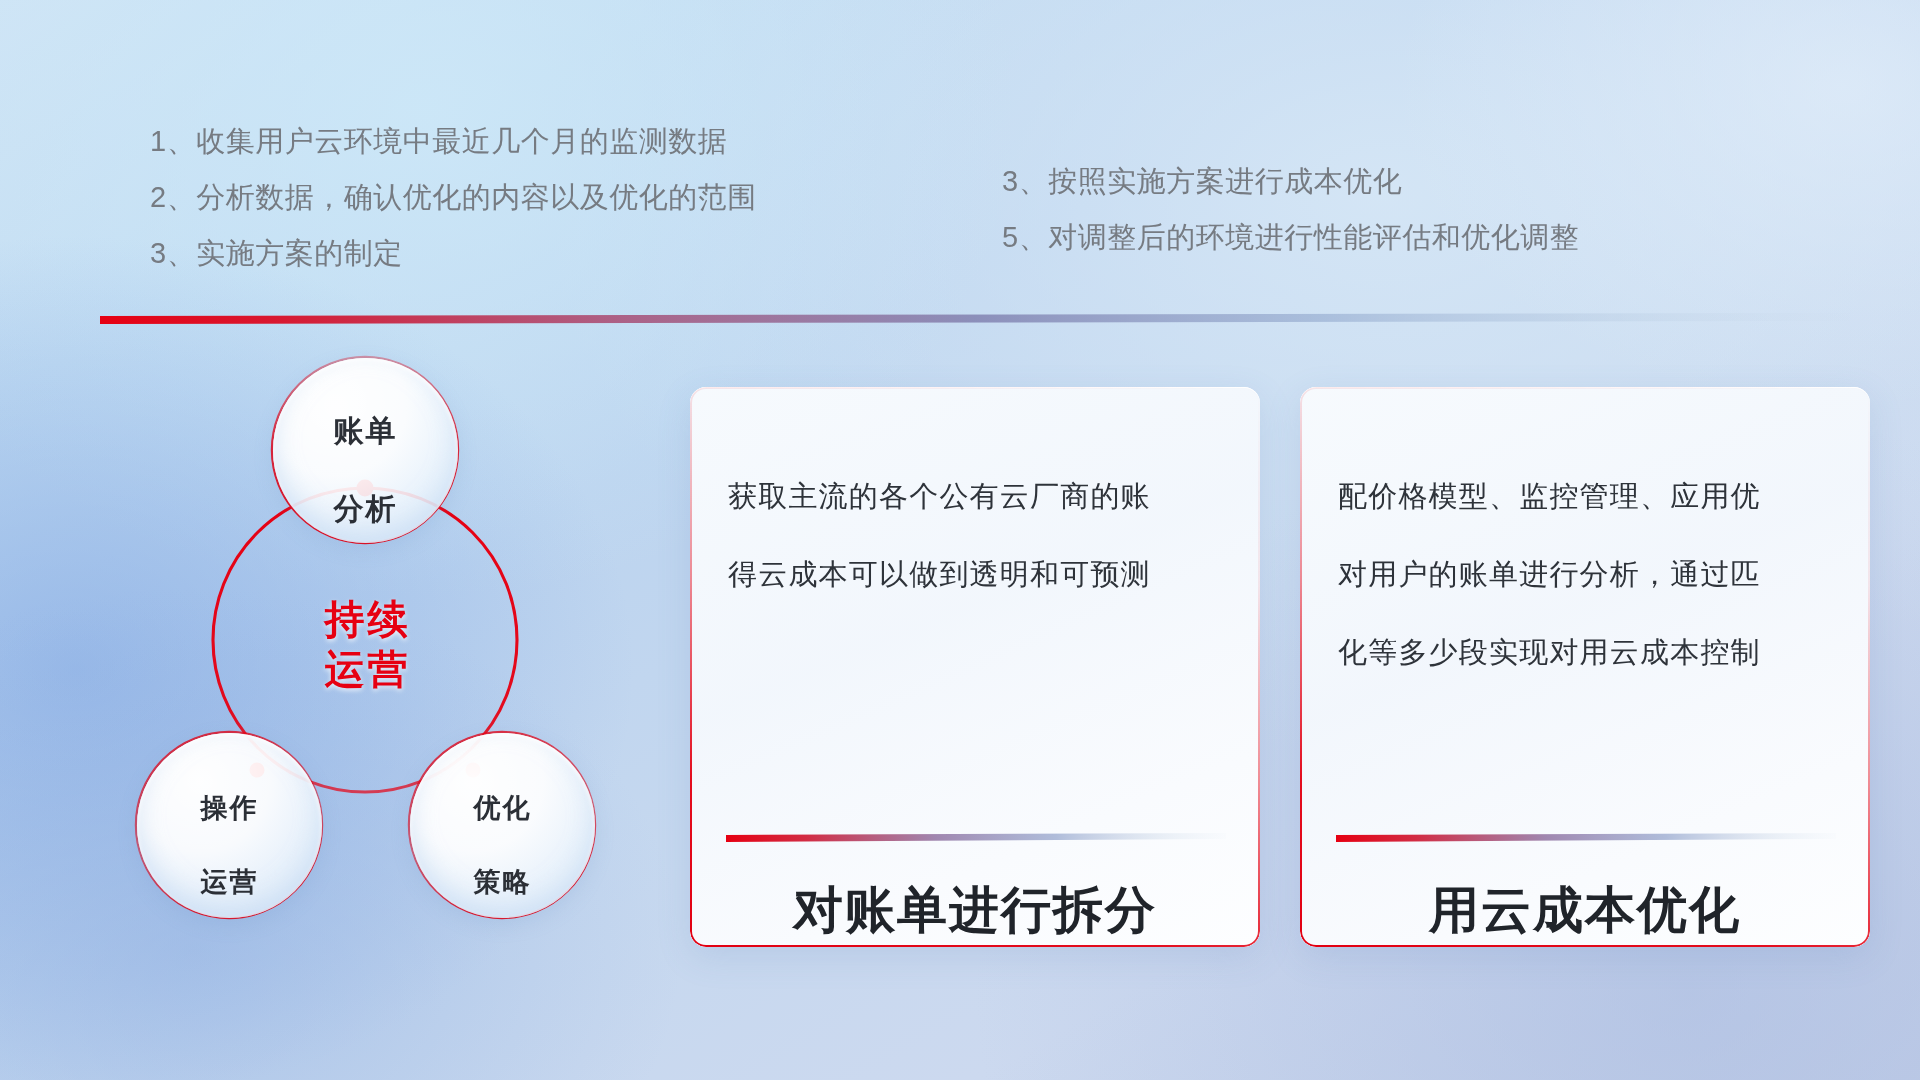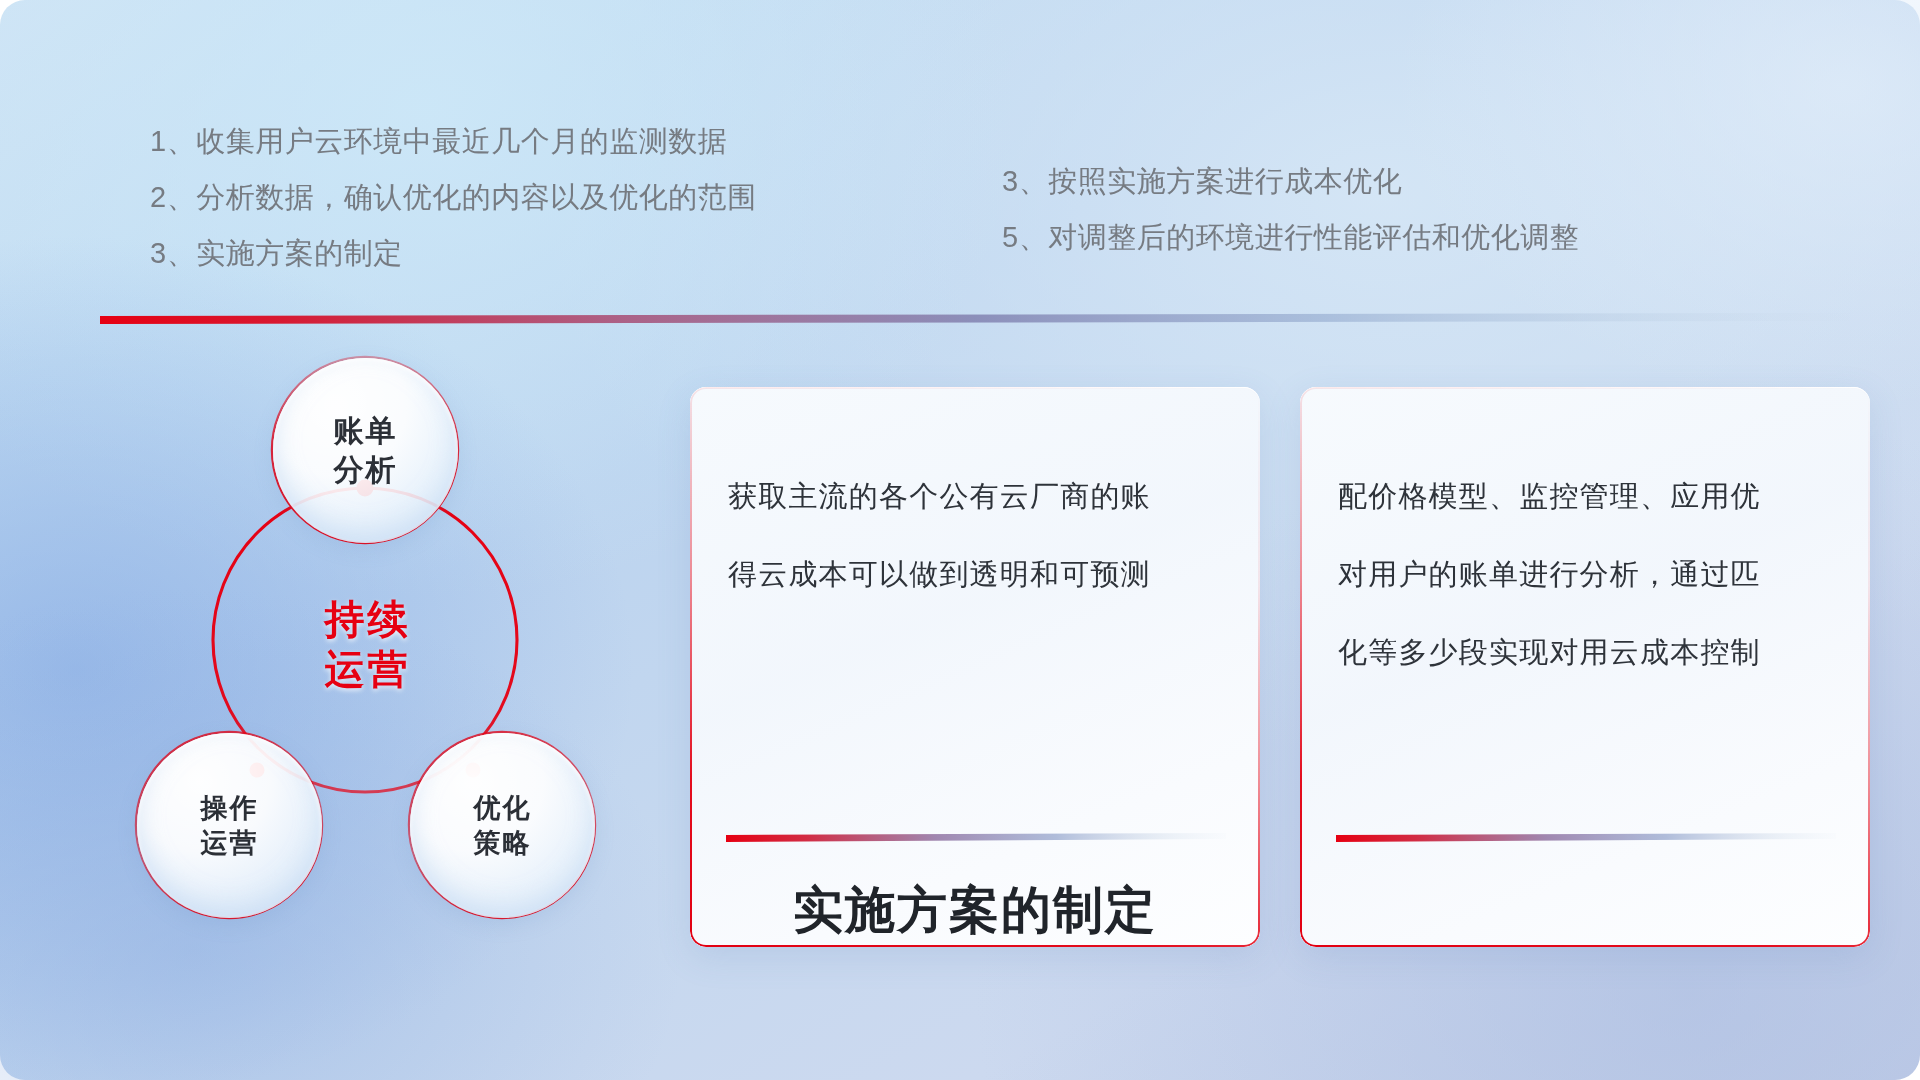--- a/index.html
+++ b/index.html
@@ -15,21 +15,20 @@
   #slide {
     position: relative;
     width: 1920px;
     height: 1080px;
     background:
       radial-gradient(ellipse 900px 700px at 4% 62%, rgba(120,160,225,0.55) 0%, rgba(120,160,225,0.0) 62%),
       radial-gradient(ellipse 1000px 820px at 22% 10%, rgba(205,232,248,0.85) 0%, rgba(205,232,248,0.0) 60%),
       radial-gradient(ellipse 1100px 900px at 88% 92%, rgba(168,186,224,0.55) 0%, rgba(168,186,224,0.0) 65%),
       radial-gradient(ellipse 1200px 800px at 72% 18%, rgba(214,231,246,0.9) 0%, rgba(214,231,246,0.0) 70%),
       linear-gradient(150deg, #cfe4f5 0%, #c2dcf2 18%, #bcd4ef 38%, #c6d8ef 58%, #ccd9ef 75%, #c3cfe8 100%);
-    border-radius: 25px;
   }
   #slide::after {
     content: "";
     position: absolute;
     inset: 0;
     pointer-events: none;
     background:
       radial-gradient(ellipse 700px 520px at 10% 88%, rgba(140,172,224,0.45) 0%, rgba(140,172,224,0) 70%),
       radial-gradient(ellipse 640px 460px at 96% 8%, rgba(226,238,250,0.7) 0%, rgba(226,238,250,0) 70%);
   }
@@ -79,21 +78,21 @@
       inset 0 -10px 24px rgba(190,214,240,0.55),
       0 6px 20px rgba(110,150,200,0.18);
     display: flex;
     flex-direction: column;
     align-items: center;
     justify-content: center;
     color: #2b2f36;
     font-weight: 700;
     letter-spacing: 2px;
   }
-  .bubble span { display: block; line-height: 1.28; }
+  .bubble span { display: block; line-height: 1.28; margin-top: 39px; }
 
   #bubble-top    { left: 183px; top: 8px;   width: 185px; height: 185px; font-size: 30px; }
   #bubble-left   { left: 47px;  top: 383px; width: 185px; height: 185px; font-size: 27px; }
   #bubble-right  { left: 320px; top: 383px; width: 185px; height: 185px; font-size: 27px; text-align: center; }
 
   .center-label {
     position: absolute;
     left: 190px;
     top: 244px;
     width: 175px;
@@ -272,21 +271,21 @@
           <stop offset="0.16" stop-color="#cf1a33" stop-opacity="0.92"></stop>
           <stop offset="0.42" stop-color="#8a6a9c" stop-opacity="0.8"></stop>
           <stop offset="0.66" stop-color="#7f93c2" stop-opacity="0.6"></stop>
           <stop offset="0.88" stop-color="#b9cadf" stop-opacity="0.25"></stop>
           <stop offset="1" stop-color="#d3e0ee" stop-opacity="0.05"></stop>
         </linearGradient>
       </defs>
       <polygon points="0,2 500,0 500,6 0,9" fill="url(#ruleGradL)"></polygon>
     </svg>
 
-    <div class="card-title">实施方案的制定</div>
+    <div class="card-title">对账单进行拆分</div>
   </div>
 
   <div class="card" id="card-right">
     <div class="card-edge"></div>
 
     <div class="card-body">
       <span>配价格模型、监控管理、应用优</span>
       <span>对用户的账单进行分析，通过匹</span>
       <span>化等多少段实现对用云成本控制</span>
     </div>
@@ -298,15 +297,16 @@
           <stop offset="0.16" stop-color="#cf1a33" stop-opacity="0.92"></stop>
           <stop offset="0.42" stop-color="#8a6a9c" stop-opacity="0.8"></stop>
           <stop offset="0.66" stop-color="#7f93c2" stop-opacity="0.6"></stop>
           <stop offset="0.88" stop-color="#b9cadf" stop-opacity="0.25"></stop>
           <stop offset="1" stop-color="#d3e0ee" stop-opacity="0.05"></stop>
         </linearGradient>
       </defs>
       <polygon points="0,2 500,0 500,6 0,9" fill="url(#ruleGradR)"></polygon>
     </svg>
 
+    <div class="card-title">用云成本优化</div>
   </div>
 
 </div>
 
 </body></html>

